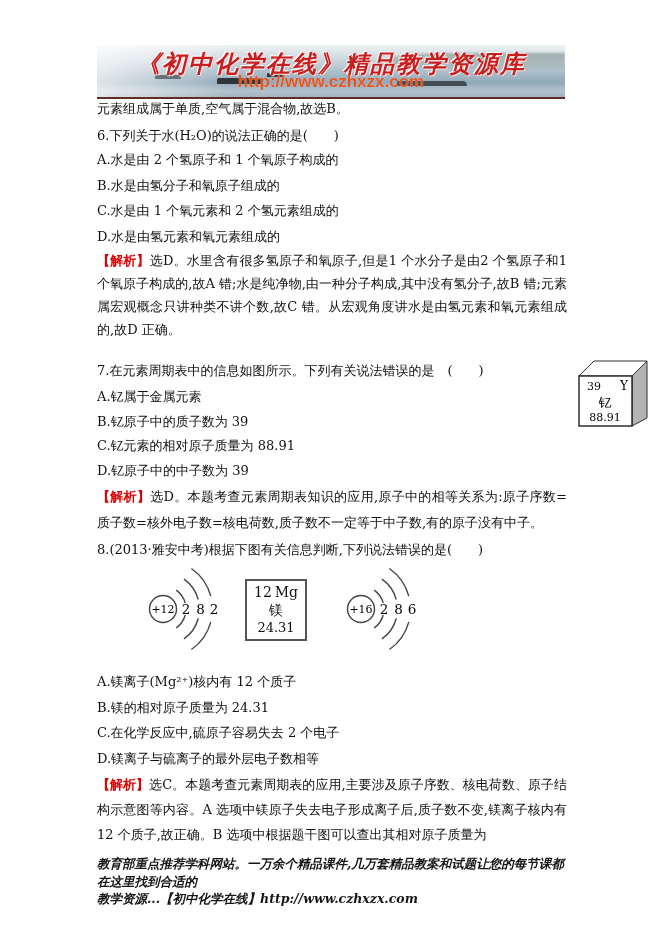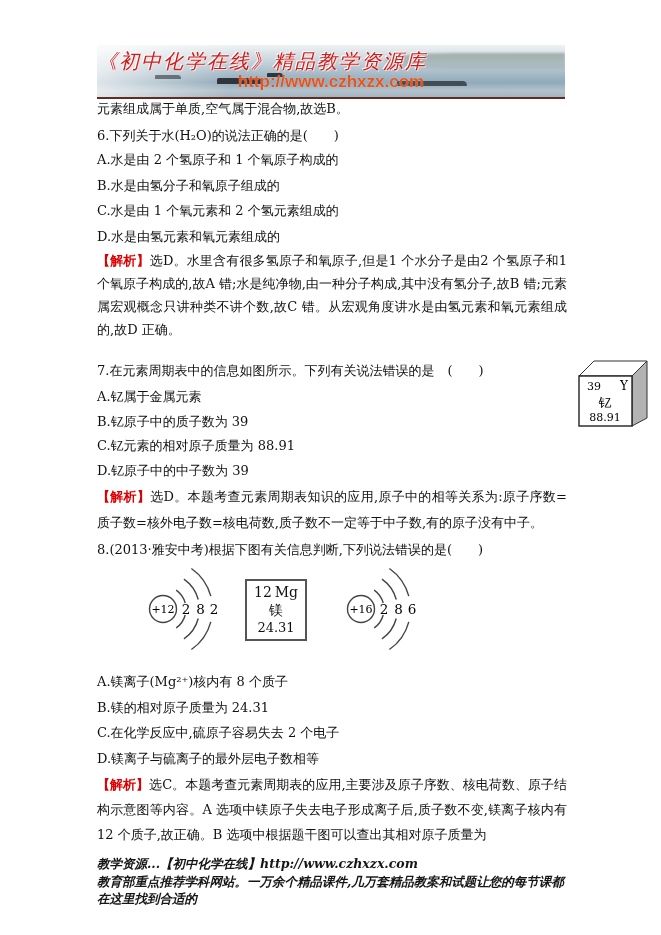--- a/index.html
+++ b/index.html
@@ -18,22 +18,22 @@
   }
   .banner .ridge{position:absolute; right:0; top:8px; width:180px; height:16px;
     background:linear-gradient(180deg, rgba(90,110,100,.45), rgba(120,140,130,.15));
     border-radius:50% 0 0 50%/60% 0 0 60%; filter:blur(1px);}
   .boat{position:absolute; background:#2f353a; border-radius:2px 6px 1px 1px;}
   .boat.b1{left:120px; top:33px; width:46px; height:6px;}
   .boat.b2{left:170px; top:28px; width:16px; height:4px;}
   .boat.b3{left:300px; top:36px; width:70px; height:5px; opacity:.8;}
   .boat.b4{left:58px;  top:30px; width:26px; height:4px; opacity:.6;}
   .banner-title{
-    position:absolute; left:0; right:0; top:3px; text-align:left;
-    font-size:20px; font-weight:normal; font-style:italic; letter-spacing:2px;
+    position:absolute; left:0; right:0; top:3px; text-align:center;
+    font-size:24px; font-weight:bold; font-style:italic; letter-spacing:2px;
     color:#c51f1f; text-shadow:0 0 1px #fff, 1px 1px 0 #ffd9d9, -1px -1px 0 #fff;
     white-space:nowrap;
   }
   .banner-url{
     position:absolute; left:0; right:0; top:27px; text-align:center;
     font-family:Liberation Sans, sans-serif;
     font-size:17px; font-weight:bold; color:#e8541e;
     text-shadow:0 0 1px rgba(255,255,255,.6); white-space:nowrap;
   }
   
@@ -184,27 +184,27 @@
       <text x="45" y="50" font-size="13.5" text-anchor="middle">2</text>
       <text x="59.5" y="50" font-size="13.5" text-anchor="middle">8</text>
       <text x="73" y="50" font-size="13.5" text-anchor="middle">6</text>
     </svg>
 
     <div class="gap8"></div>
 
   </div>
 
   <div class="tb" id="q8opts">
-    <p>A.镁离子(Mg²⁺)核内有 8 个质子</p>
+    <p>A.镁离子(Mg²⁺)核内有 12 个质子</p>
     <p>B.镁的相对原子质量为 24.31</p>
     <p>C.在化学反应中,硫原子容易失去 2 个电子</p>
     <p>D.镁离子与硫离子的最外层电子数相等</p>
   </div>
   <div class="tb" id="q8ana">
     <p><span class="jiexi">【解析】</span><span>选C。本题考查元素周期表的应用,主要涉及原子序数、核电荷数、原子结构示意图等内容。A 选项中镁原子失去电子形成离子后,质子数不变,镁离子核内有 12 个质子,故正确。B 选项中根据题干图可以查出其相对原子质量为</span></p>
   </div>
 
   <div class="footer">
+    <div>教育部重点推荐学科网站。一万余个精品课件,几万套精品教案和试题让您的每节课都在这里找到合适的</div>
     <div>教学资源...【初中化学在线】http://www.czhxzx.com</div>
-    <div>教育部重点推荐学科网站。一万余个精品课件,几万套精品教案和试题让您的每节课都在这里找到合适的</div>
   </div>
 
 </div>
 
 </body></html>

